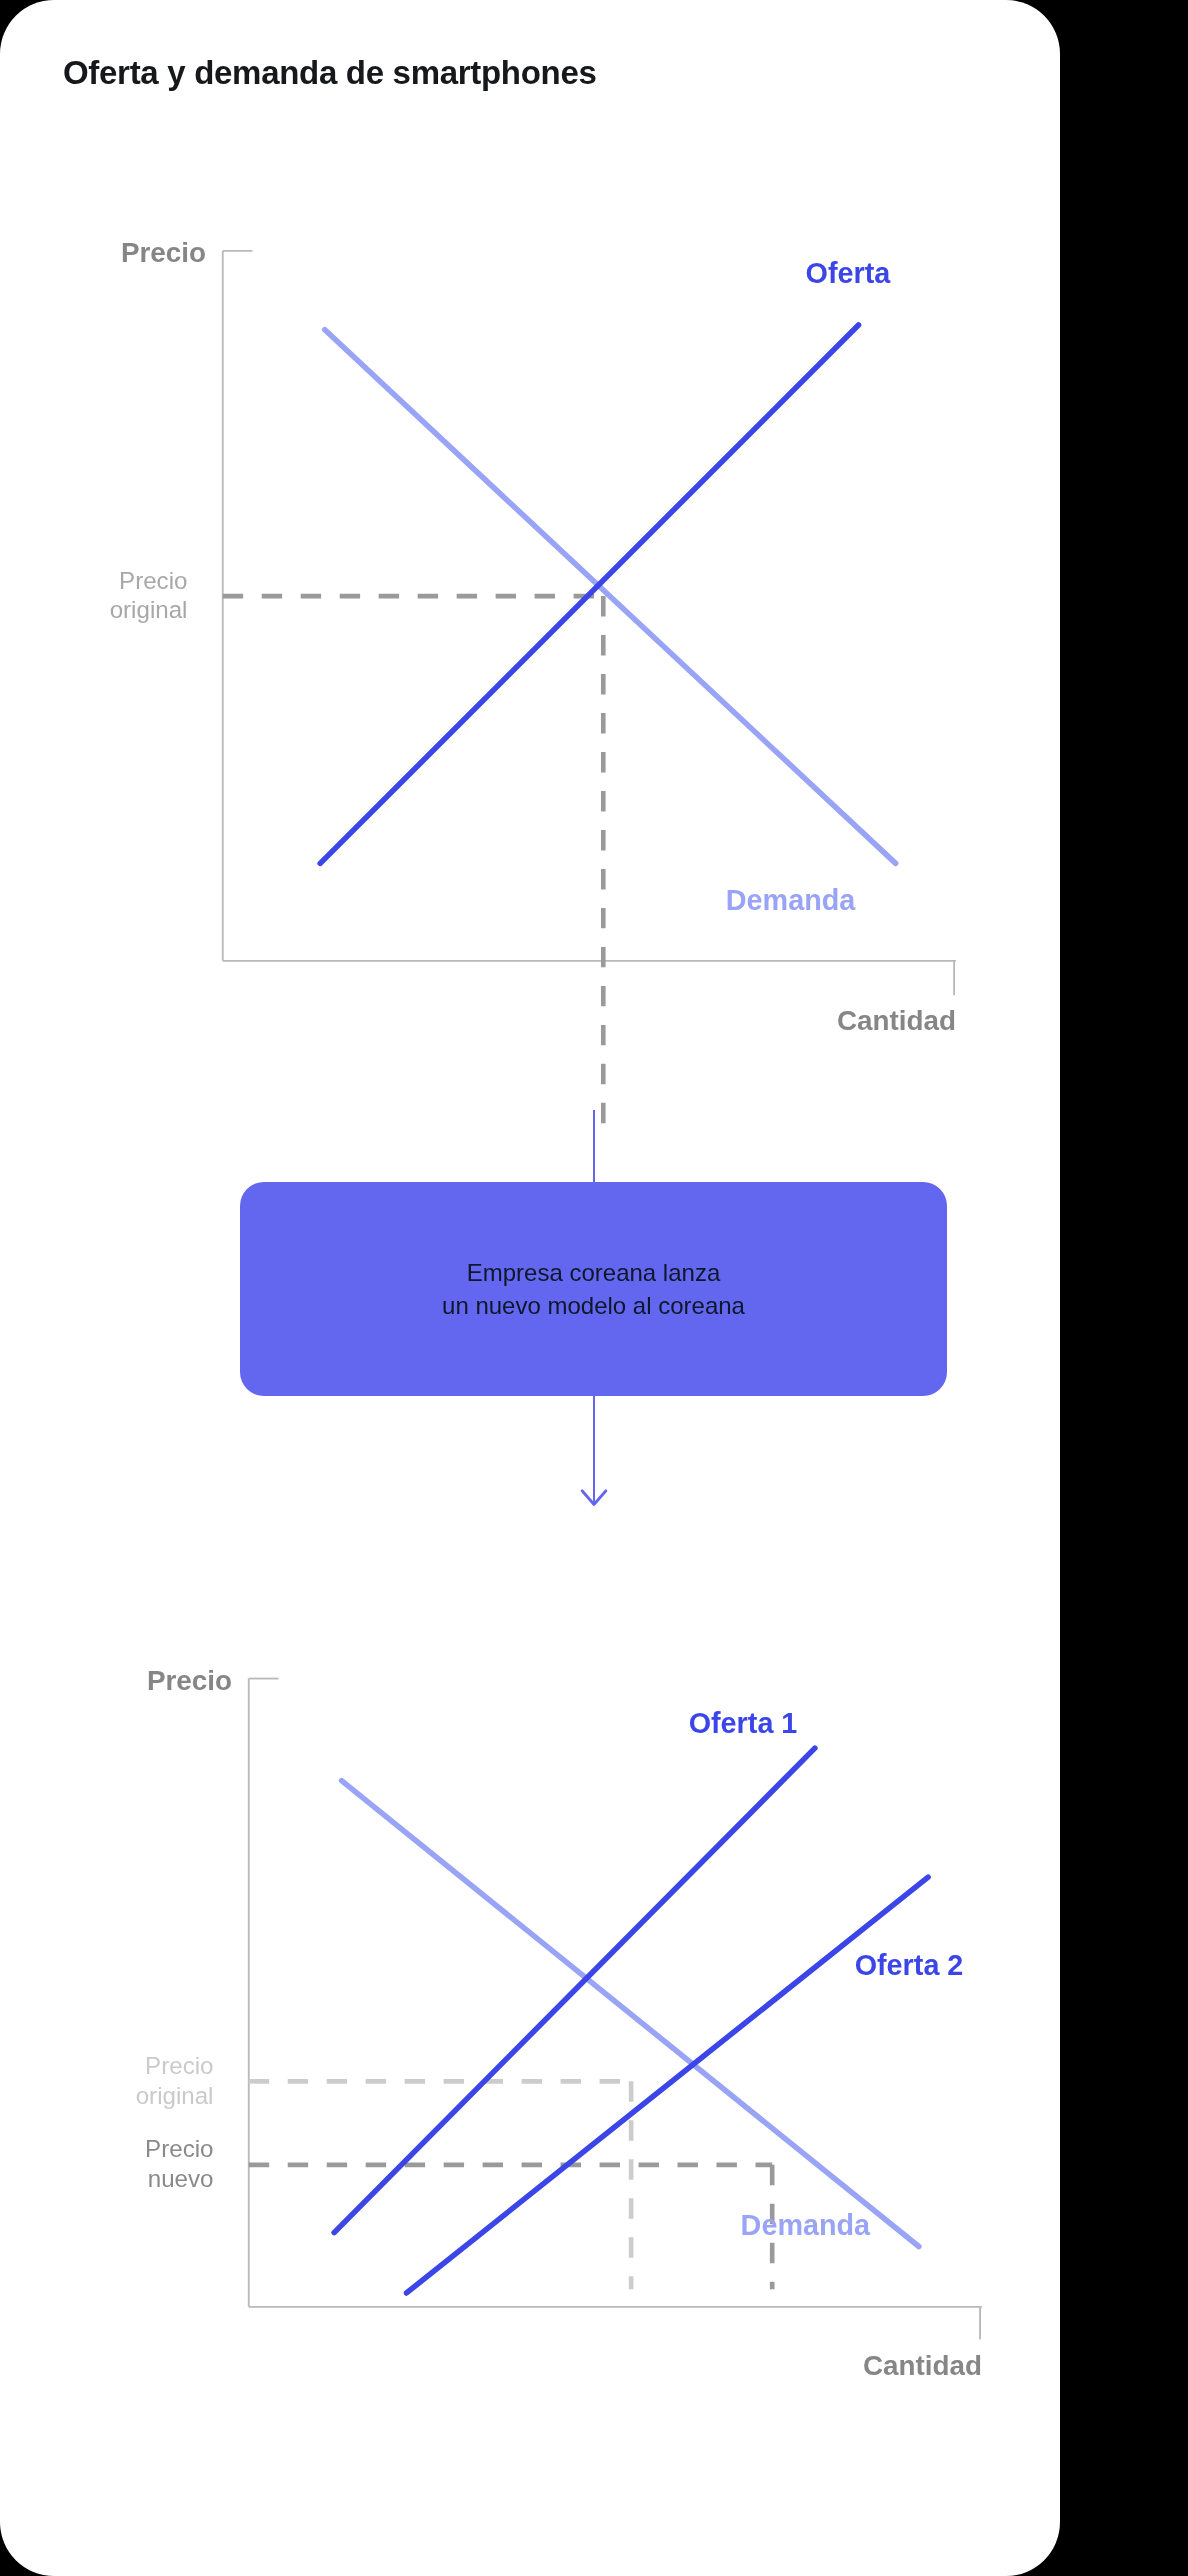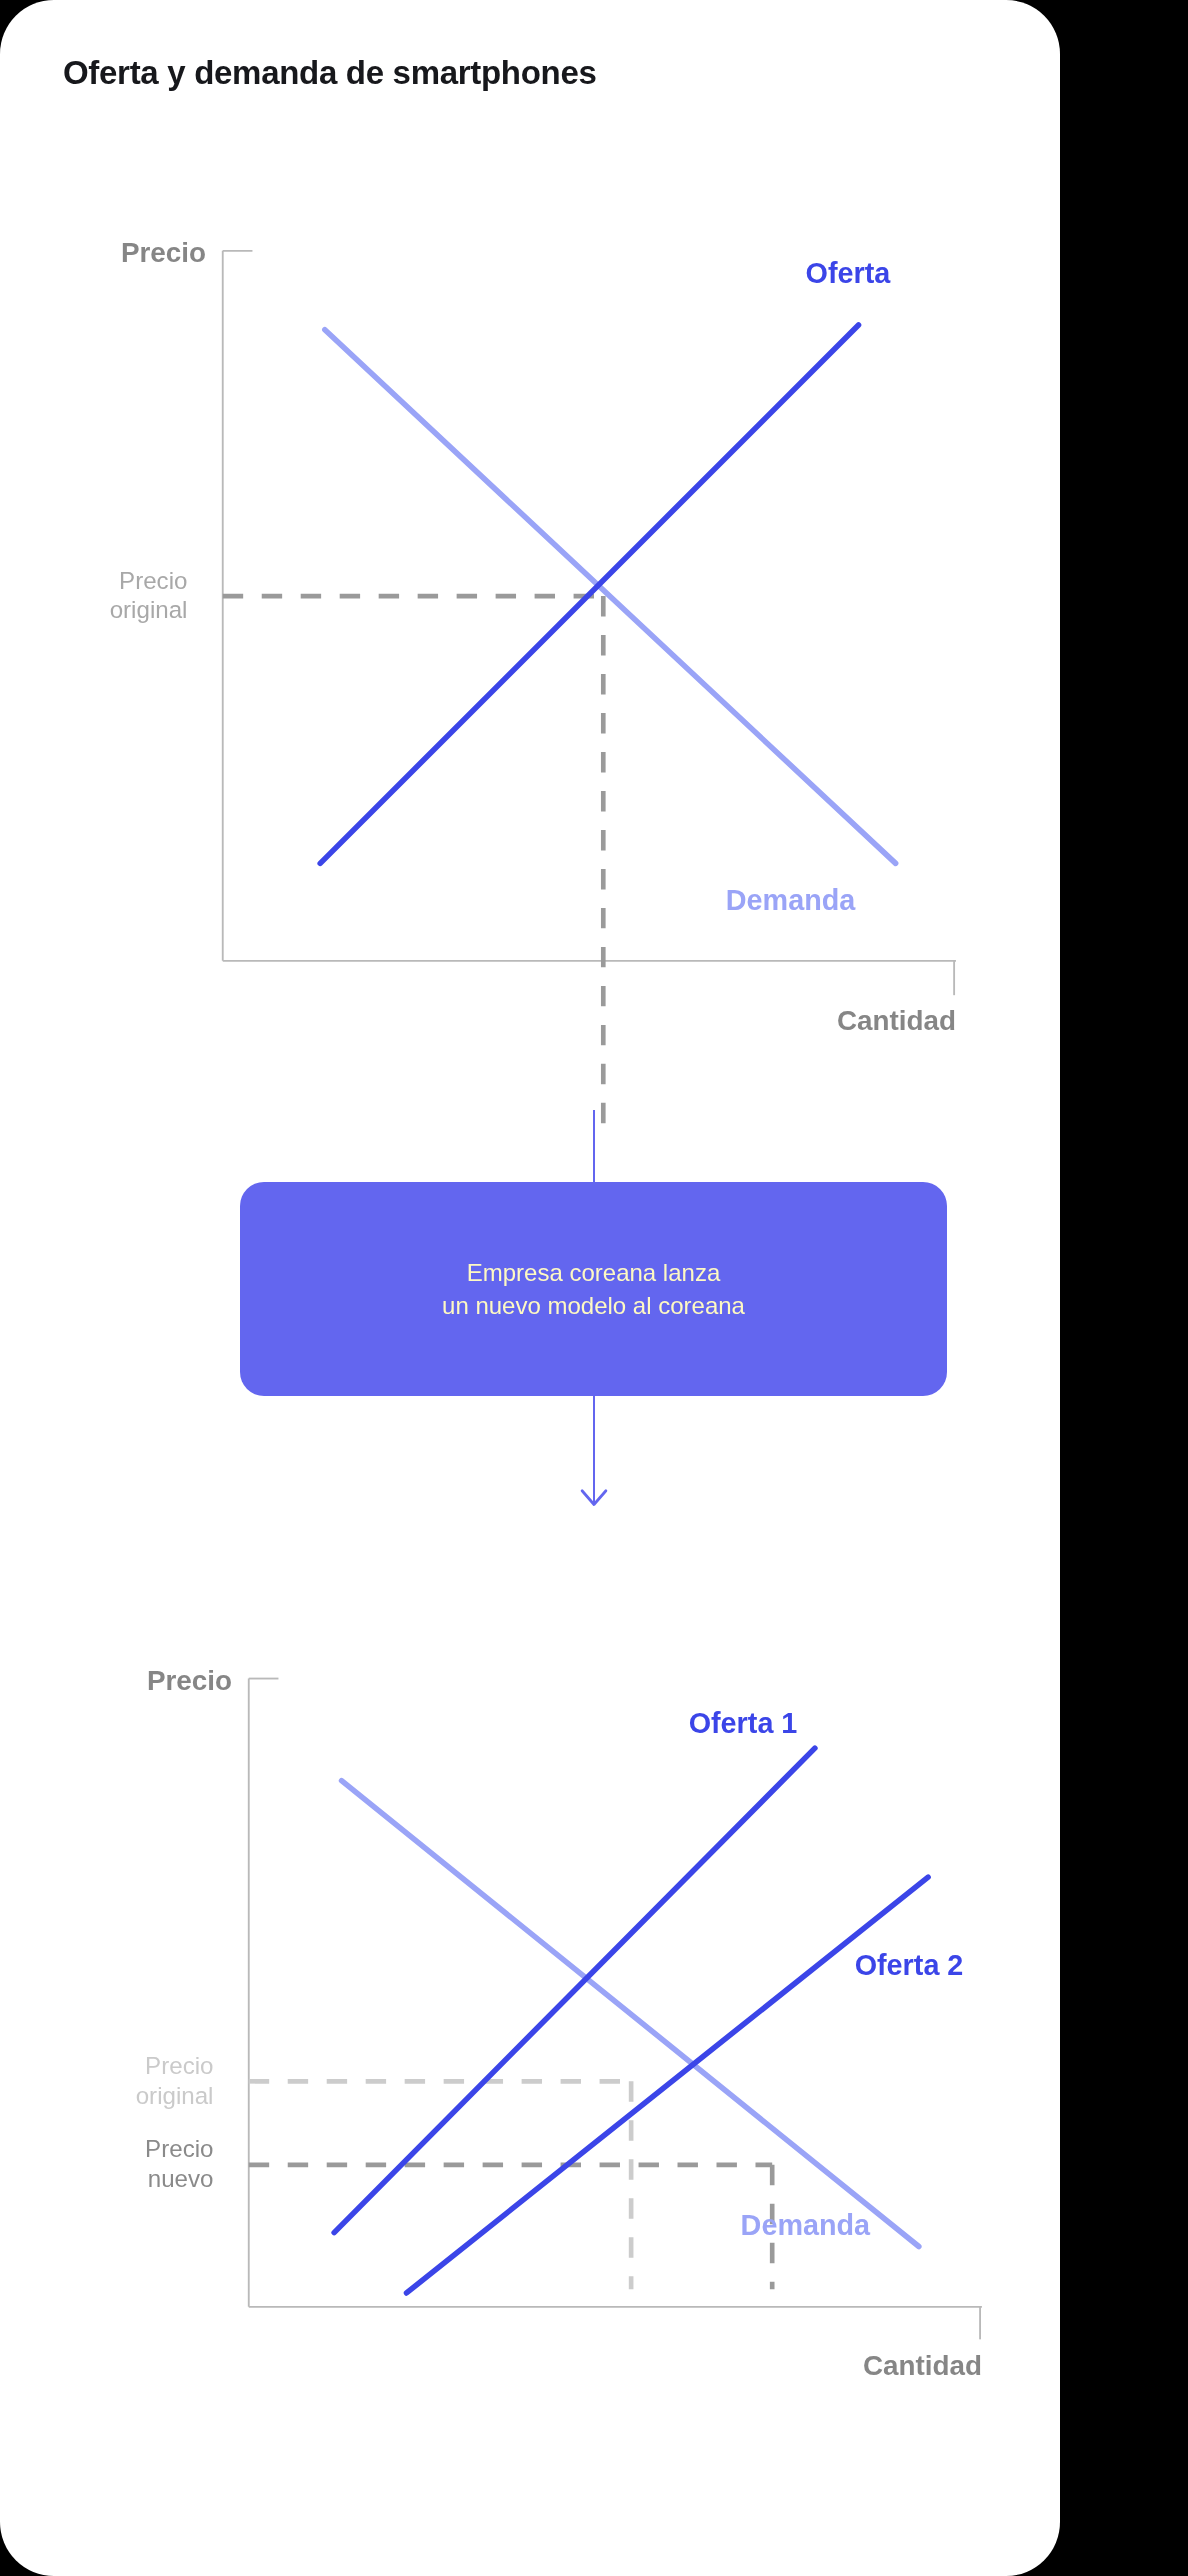--- a/index.html
+++ b/index.html
@@ -33,21 +33,21 @@
   .flowbox{
     position:absolute;
     left:240px;top:1182px;
     width:707px;height:214px;
     background:#6366ef;
     border-radius:24px;
     display:flex;
     align-items:center;
     justify-content:center;
     text-align:center;
-    color:#fef9c3;
+    color:#0f172a;
     font-size:24px;
     line-height:1.38;
   }
   .arrow-top{position:absolute;left:593px;top:1110px;width:1.9px;height:72px;background:#6366ef;}
   .arrow-bot{position:absolute;left:593px;top:1395px;width:1.9px;height:110px;background:#6366ef;}
   .arrow-head{position:absolute;left:579px;top:1488px;width:30px;height:22px;}
 </style>
 </head>
 <body>
 

